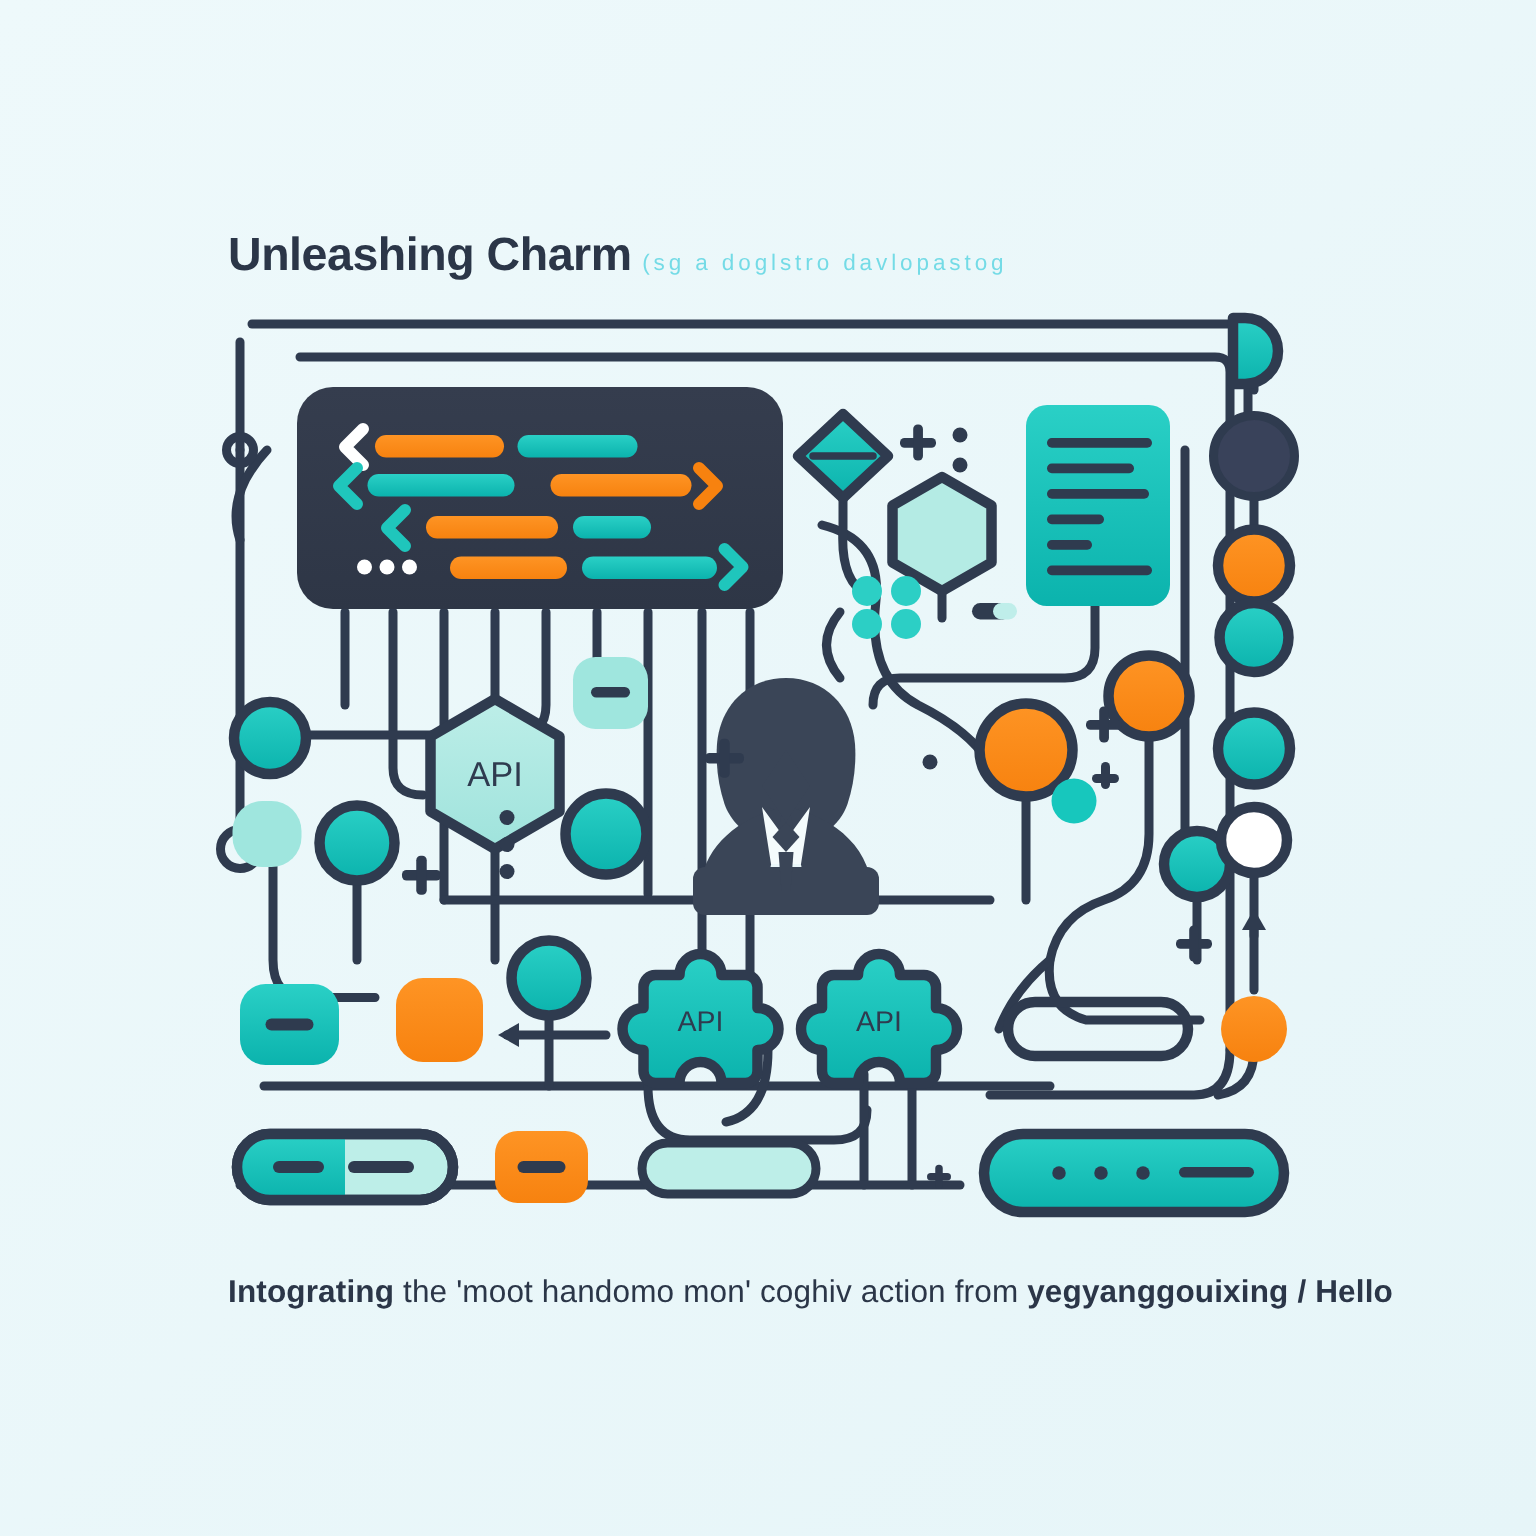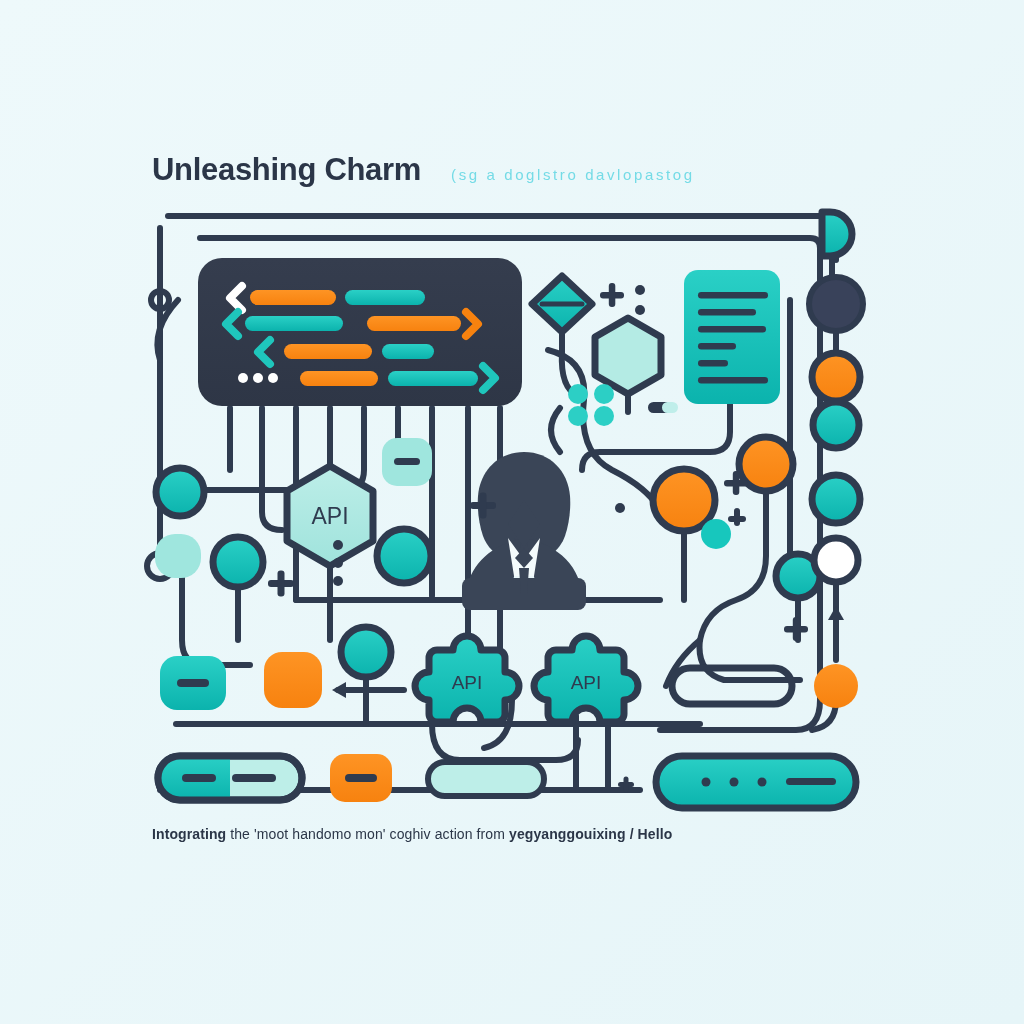--- a/index.html
+++ b/index.html
@@ -6,33 +6,33 @@
   body{
     width:1024px;height:1024px;
     background:#eaf7fa;
     font-family:"Liberation Sans", sans-serif;
     overflow:hidden;
   }
   #stage{position:relative;width:1024px;height:1024px;}
   #art{position:absolute;left:0;top:0;}
   .hdr{
     position:absolute;
-    display:flex;align-items:baseline;gap:30px;
+    display:flex;align-items:baseline;gap:7px;
     left:152px;top:152px;
   }
   .hdr-title{
     font-size:31px;font-weight:700;color:#2b3648;
     letter-spacing:-0.3px;white-space:nowrap;
   }
   .hdr-sub{
     font-size:15px;color:#74dbe6;letter-spacing:2.6px;white-space:nowrap;text-align:right;
   }
   .caption{
-    position:absolute;left:152px;top:826px;
-    font-size:14px;color:#2b3648;white-space:nowrap;
+    position:absolute;left:152px;top:850px;
+    font-size:21px;color:#2b3648;white-space:nowrap;
     letter-spacing:0.1px;
   }
   .caption .b{font-weight:700;}
   .caption .n{font-weight:400;}
 </style>
 </head>
 <body style="background: rgb(234, 247, 250);">
 
 <div id="stage">
 

